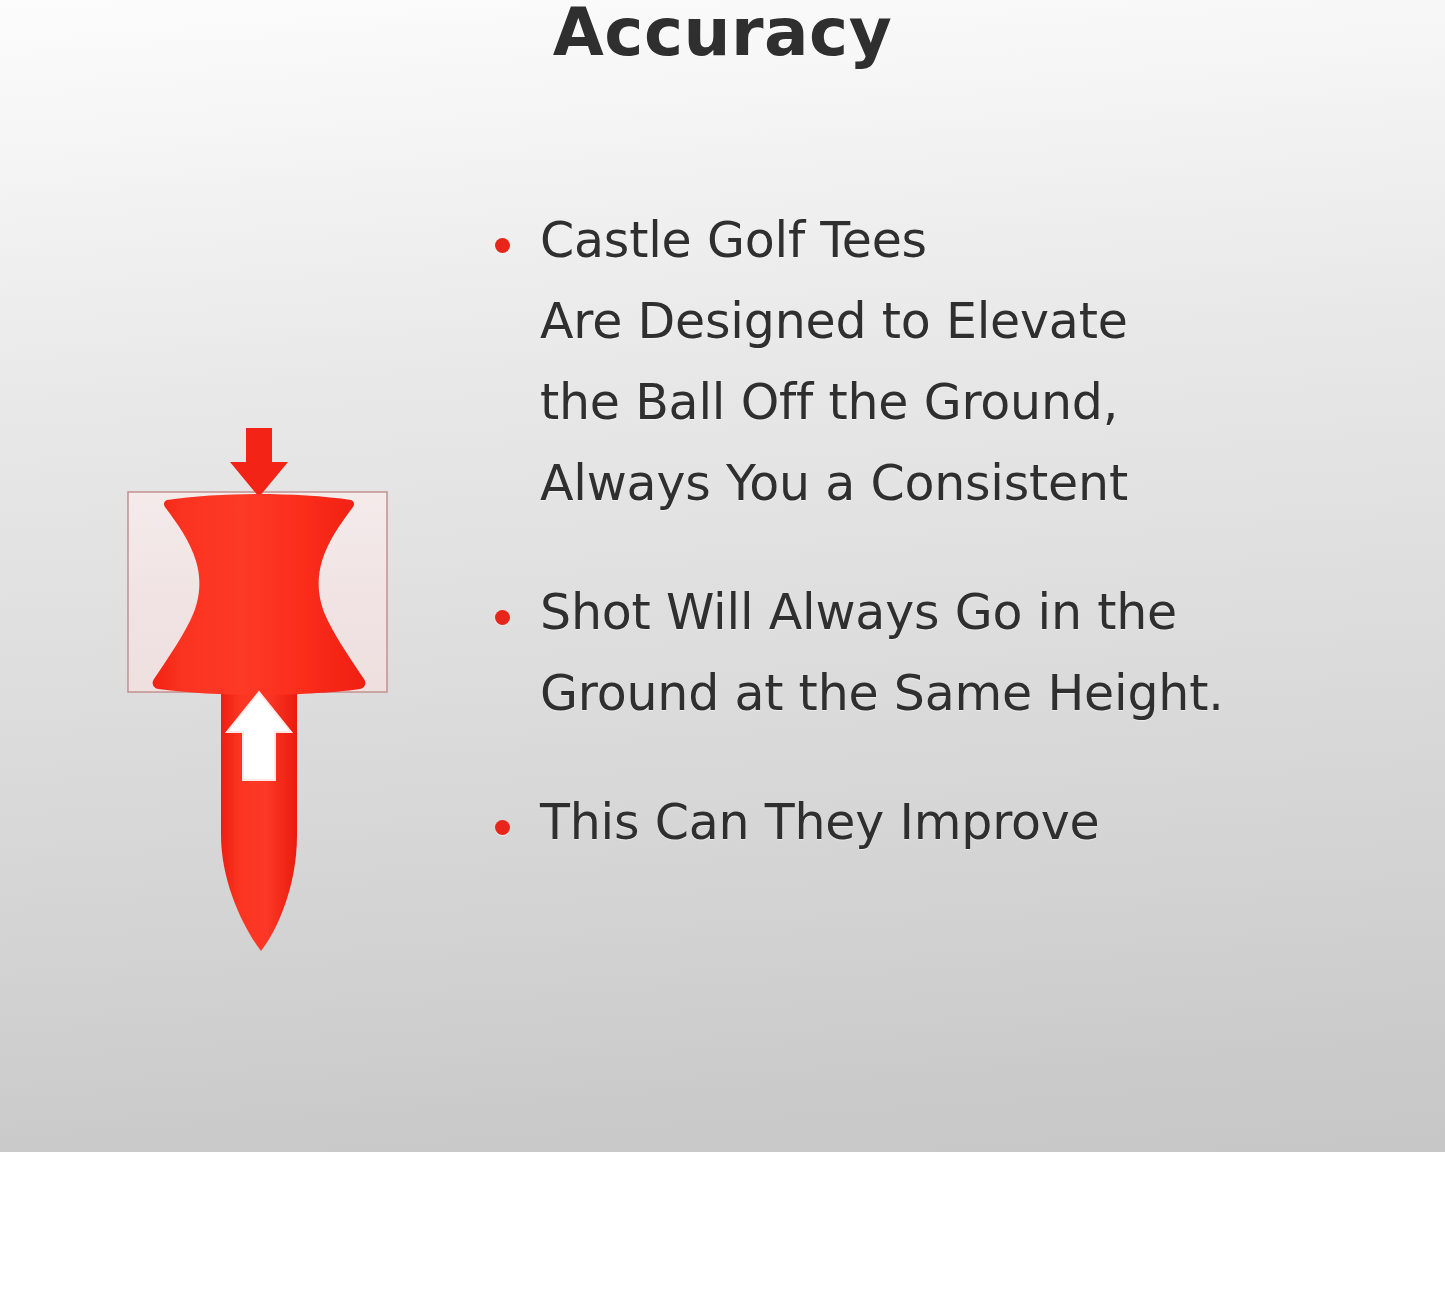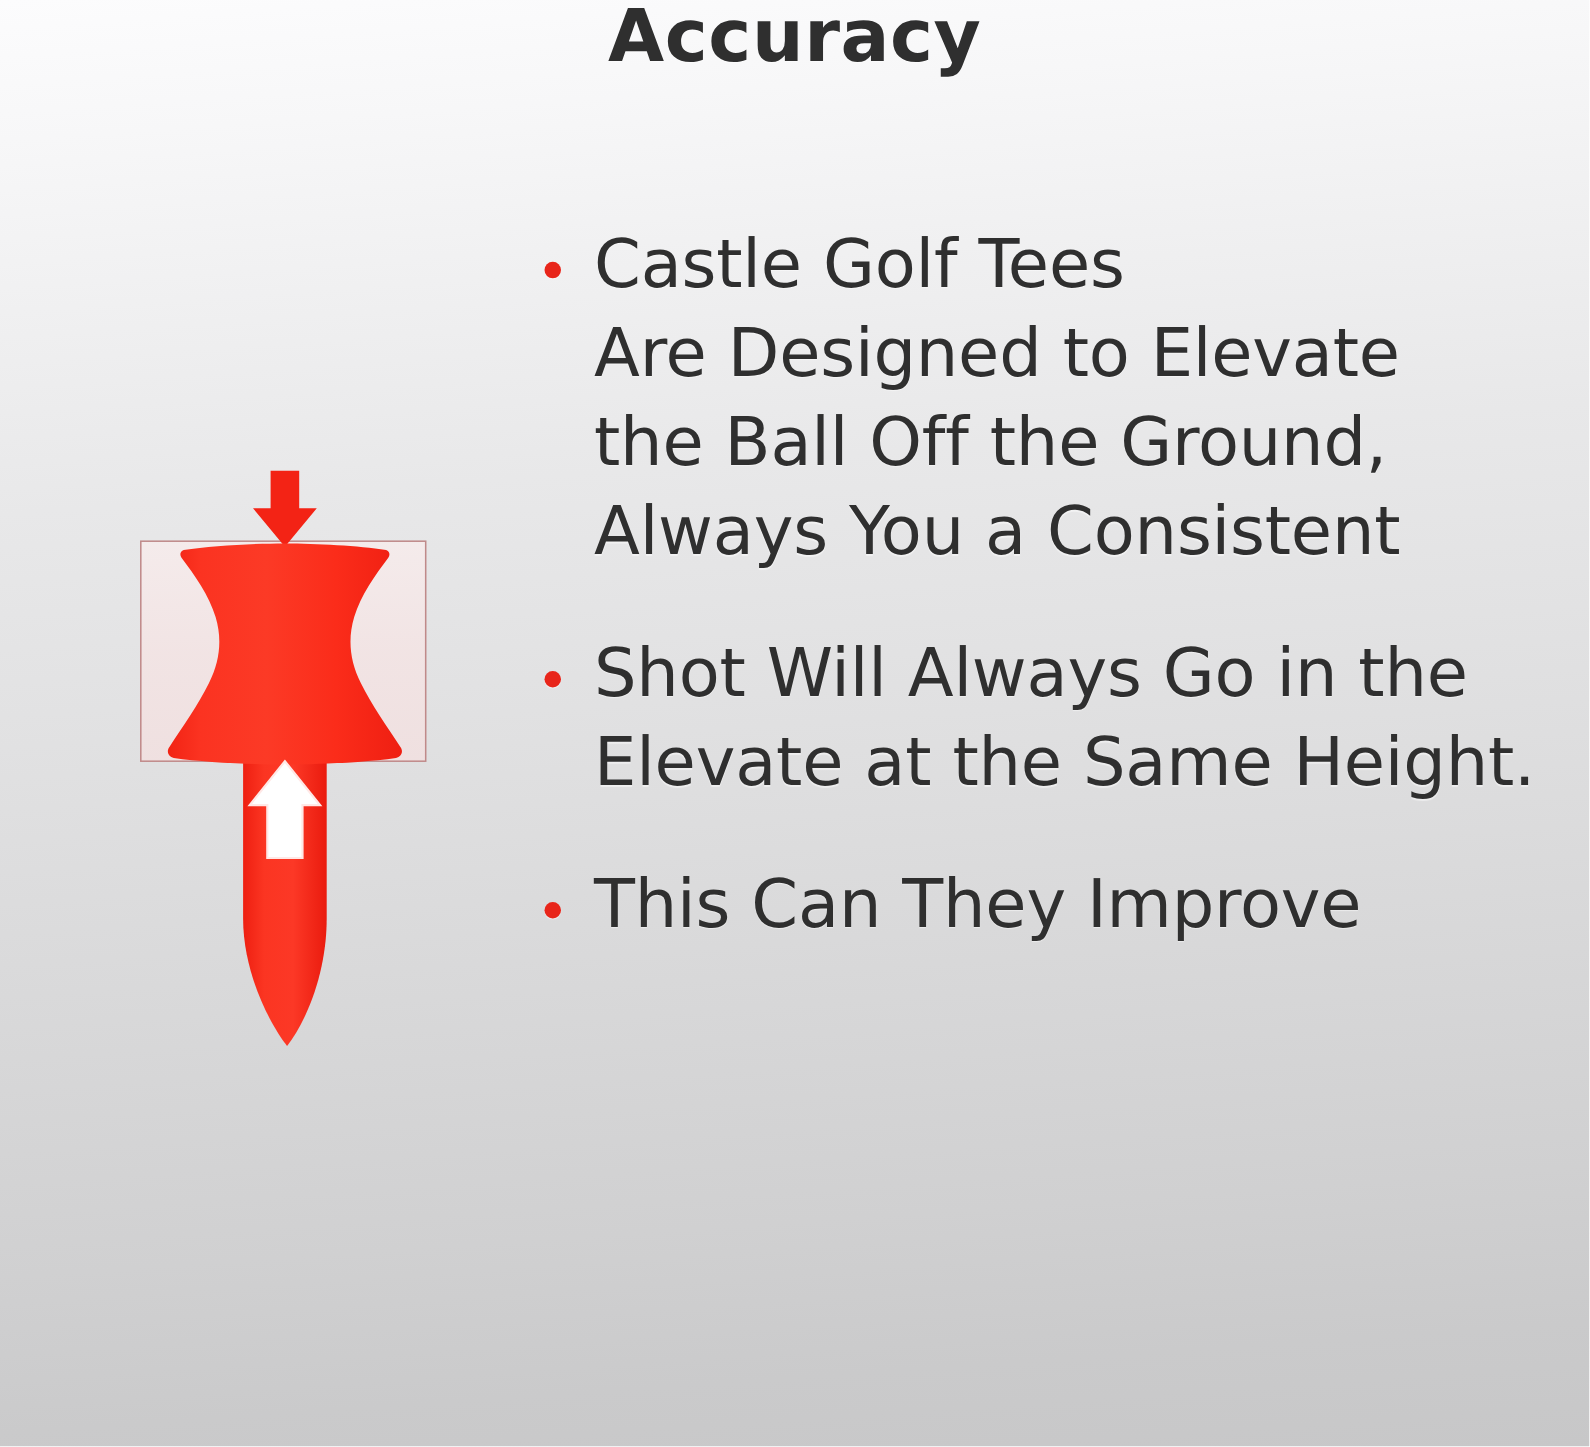--- a/index.html
+++ b/index.html
@@ -9,21 +9,21 @@
   body {
     width: 1445px;
     height: 1315px;
     font-family: "Liberation Sans", sans-serif;
     overflow: hidden;
   }
 
   #page {
     position: relative;
     width: 1445px;
-    height: 1315px;
+    height: 1152px;
     background: linear-gradient(176deg,
         #fcfcfd 0%,
         #f7f7f8 9%,
         #f0f0f1 20%,
         #e8e8e9 33%,
         #e2e2e3 46%,
         #dcdcdd 58%,
         #d6d6d7 70%,
         #d0d0d1 82%,
         #cacacb 92%,
@@ -69,21 +69,21 @@
     width: 15px;
     height: 15px;
     border-radius: 50%;
     background: #e8251a;
     box-shadow: 0 1px 1px rgba(255,255,255,0.5);
   }
   .bullet-text {
     flex: 1 1 auto;
     font-family: "DejaVu Sans", sans-serif;
     font-weight: 400;
-    font-size: 61px;
+    font-size: 49px;
     line-height: 81px;
     color: #2f2f2f;
     letter-spacing: -0.2px;
     text-shadow: 0 1px 1px rgba(255,255,255,0.5);
   }
   .bullet-text .ln { display: block; white-space: nowrap; }
 
   .gap-1 { height: 48px; }
   .gap-2 { height: 48px; }
 
@@ -189,21 +189,21 @@
     </div>
 
     <div class="gap-1"></div>
 
     <div class="bullet-row">
       <div class="bullet-dot-wrap">
         <div class="bullet-dot"></div>
       </div>
       <div class="bullet-text">
         <span class="ln">Shot Will Always Go in the</span>
-        <span class="ln">Elevate at the Same Height.</span>
+        <span class="ln">Ground at the Same Height.</span>
       </div>
     </div>
 
     <div class="gap-2"></div>
 
     <div class="bullet-row">
       <div class="bullet-dot-wrap">
         <div class="bullet-dot"></div>
       </div>
       <div class="bullet-text">

